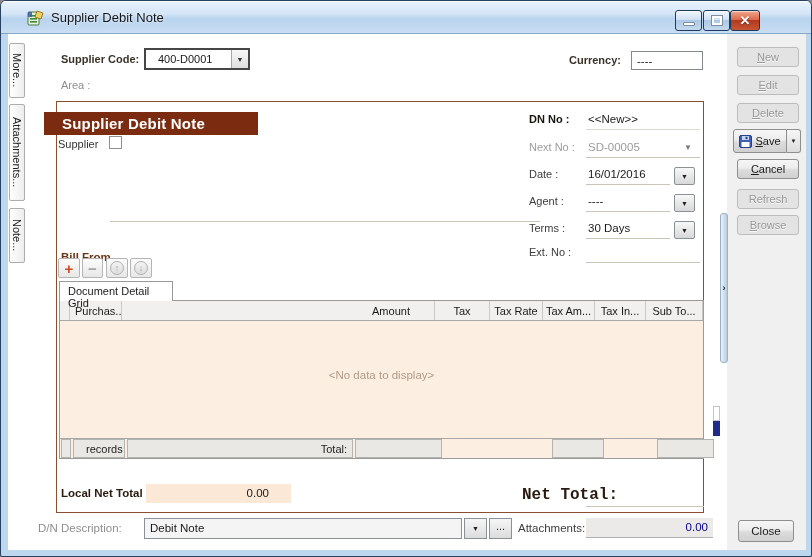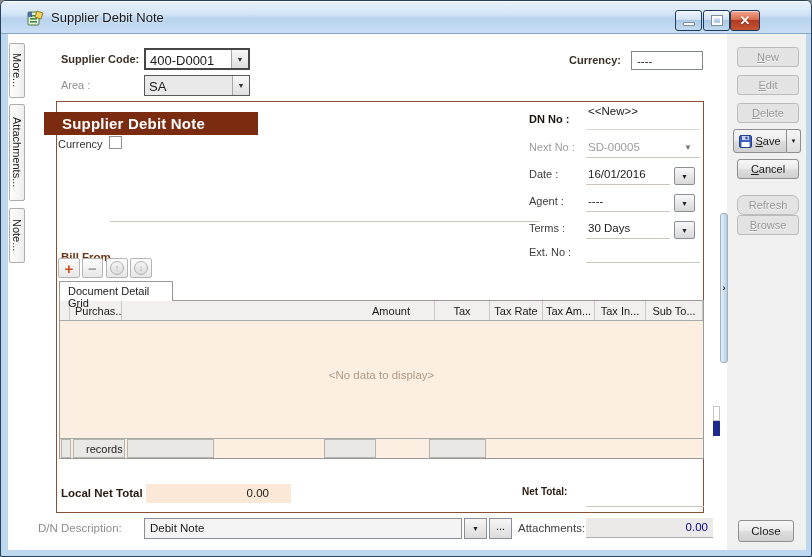--- a/index.html
+++ b/index.html
@@ -50,21 +50,21 @@
     display:flex; align-items:center; justify-content:center;
   }
 
   .lbl { position:absolute; white-space:nowrap; }
   .bold { font-weight:bold; }
   .gray { color:#8e8e8e; }
   .brown { color:#6b3413;margin-top:45px; }
 
   
   .combo { position:absolute; background:#fff; display:flex; }
-  .combo .cval { flex:1; padding:3px 2px 0 4px; font-size:13px; overflow:hidden; }
+  .combo .cval { flex:1; padding:3px 2px 0 12px; font-size:11px; overflow:hidden; }
   .combo .carrow {
     width:17px; border-left:1px solid #a6a6a6;
     background:linear-gradient(#f7f7f7,#dfdfdf);
     display:flex; align-items:center; justify-content:center;
     font-size:7px; color:#333;
   }
   .supplier-combo { left:136px; top:14px; width:106px; height:22px; border:2px solid #464646; }
   .area-combo { left:136px; top:41px; width:106px; height:21px; border:1px solid #5a5a5a; }
   .area-combo .cval { background:#e9e9e9; }
   .currency-box {
@@ -232,41 +232,35 @@
 
     <span class="lbl bold" style="left:53px; top:19px; color:#3a3128;">Supplier Code:</span>
     <div class="combo supplier-combo">
       <div class="cval">400-D0001</div>
       <div class="carrow">
           <span>▼</span>
         </div>
     </div>
 
     <span class="lbl gray" style="left:53px; top:45px;">Area :</span>
-    <div class="combo area-combo">
-      <div class="cval">SA</div>
-      <div class="carrow">
-          <span>▼</span>
-        </div>
-    </div>
 
     <span class="lbl bold" style="left:561px; top:20px; color:#3a3128;">Currency:</span>
     <div class="currency-box">----</div>
 
     <div class="panel"></div>
     <div class="badge">Supplier Debit Note</div>
 
-    <span class="lbl" style="left:50px; top:104px; color:#333;">Currency</span>
+    <span class="lbl" style="left:50px; top:104px; color:#333;">Supplier</span>
     <div class="checkbox"></div>
 
     <span class="lbl bold brown" style="left:53px; top:172px; font-size:11.5px;">Bill From</span>
     <div class="fline" style="left:102px; top:187px; width:430px;"></div>
 
     <span class="fld-label bold" style="top:79px; color:#1a140e;">DN No :</span>
-    <span class="fld-value" style="top:71px;">&lt;&lt;New&gt;&gt;</span>
+    <span class="fld-value" style="top:79px;">&lt;&lt;New&gt;&gt;</span>
     <div class="fline" style="left:578px; top:95px; width:114px; background:#e0d8d0;"></div>
 
     <span class="fld-label" style="top:107px; color:#9c9c9c;">Next No :</span>
     <span class="fld-value" style="top:107px; color:#9c9c9c;">SD-00005</span>
     <div class="fline" style="left:578px; top:123px; width:114px;"></div>
     <span class="flat-arrow" style="top:109px;">▼</span>
 
     <span class="fld-label" style="top:134px; color:#3c3c3c;">Date :</span>
     <span class="fld-value" style="top:134px;">16/01/2016</span>
     <div class="fline" style="left:578px; top:150px; width:84px;"></div>
@@ -317,31 +311,32 @@
           <div class="gh-cell" style="width: 52px;">Tax Am...</div>
           <div class="gh-cell" style="width: 51px;">Tax In...</div>
           <div class="gh-cell" style="width: 57px;">Sub To...</div>
         </div>
       <div class="grid-body">
         <div class="empty-msg">&lt;No data to display&gt;</div>
       </div>
       <div class="grid-footer" id="grid-footer">
           <div class="gf-box" style="width: 10px; flex: 0 0 auto;"></div>
           <div class="gf-box" style="width: 52px; flex: 0 0 auto; justify-content: flex-start; padding: 0px 0px 0px 12px;">records</div>
+          <div class="gf-box" style="width: 226px; flex: 0 0 auto; justify-content: flex-end; padding: 0px 5px 0px 0px;">Total:</div>
           <div class="gf-box" style="width: 87px; flex: 0 0 auto;"></div>
           <div class="gf-gap" style="width: 108px; flex: 0 0 auto;"></div>
           <div class="gf-box" style="width: 52px; flex: 0 0 auto;"></div>
           <div class="gf-gap" style="width: 51px; flex: 0 0 auto;"></div>
           <div class="gf-box" style="width: 57px; flex: 0 0 auto;"></div>
         </div>
     </div>
 
     <span class="lbl bold" style="left:53px; top:453px; font-size:11.5px; color:#2a1a10;">Local Net Total :</span>
     <div class="lnt-box">0.00</div>
-    <span class="lbl bold" style="left:514px; top:452px; font-size:10px; color:#2a1a10;">Net Total:</span>
+    <span class="lbl bold" style="left:514px; top:452px; font-size:16px; color:#2a1a10;font-family:Liberation Mono, monospace;">Net Total:</span>
     <span class="lbl" style="left:580px; top:452px;"></span>
     <div class="fline" style="left:578px; top:472px; width:118px;"></div>
 
     <span class="lbl gray" style="left:30px; top:488px; font-size:11.5px;">D/N Description:</span>
     <div class="dn-input">Debit Note</div>
     <div class="sq-btn" style="left:456px; font-size:7px;">
         <span>▼</span>
       </div>
     <div class="sq-btn" style="left:481px; font-size:11px; padding-bottom:5px;">
         <span>...</span>
@@ -362,21 +357,21 @@
                 <rect x="6.5" y="1.8" width="2" height="2.4" fill="#27408b"></rect>
                 <rect x="2.5" y="7" width="8" height="5" fill="#fff"></rect>
               </svg>
               <span><u>S</u>ave</span>
             </div>
             <div class="save-arrow">
               <span>▼</span>
             </div>
           </div>
           <div class="abtn enabled" style="top: 125px;"><u>C</u>ancel</div>
-          <div class="abtn disabled" style="top: 161px; border-radius: 7px;">Refresh</div>
+          <div class="abtn disabled" style="top: 155px;">Refresh</div>
           <div class="abtn disabled" style="top: 181px;"><u>B</u>rowse</div>
         </div>
       </div>
     <div class="close-btn">Close</div>
 
     <div class="splitter">
         <span>›</span>
       </div>
     <div class="scroll-track"></div>
     <div class="scroll-thumb"></div>

